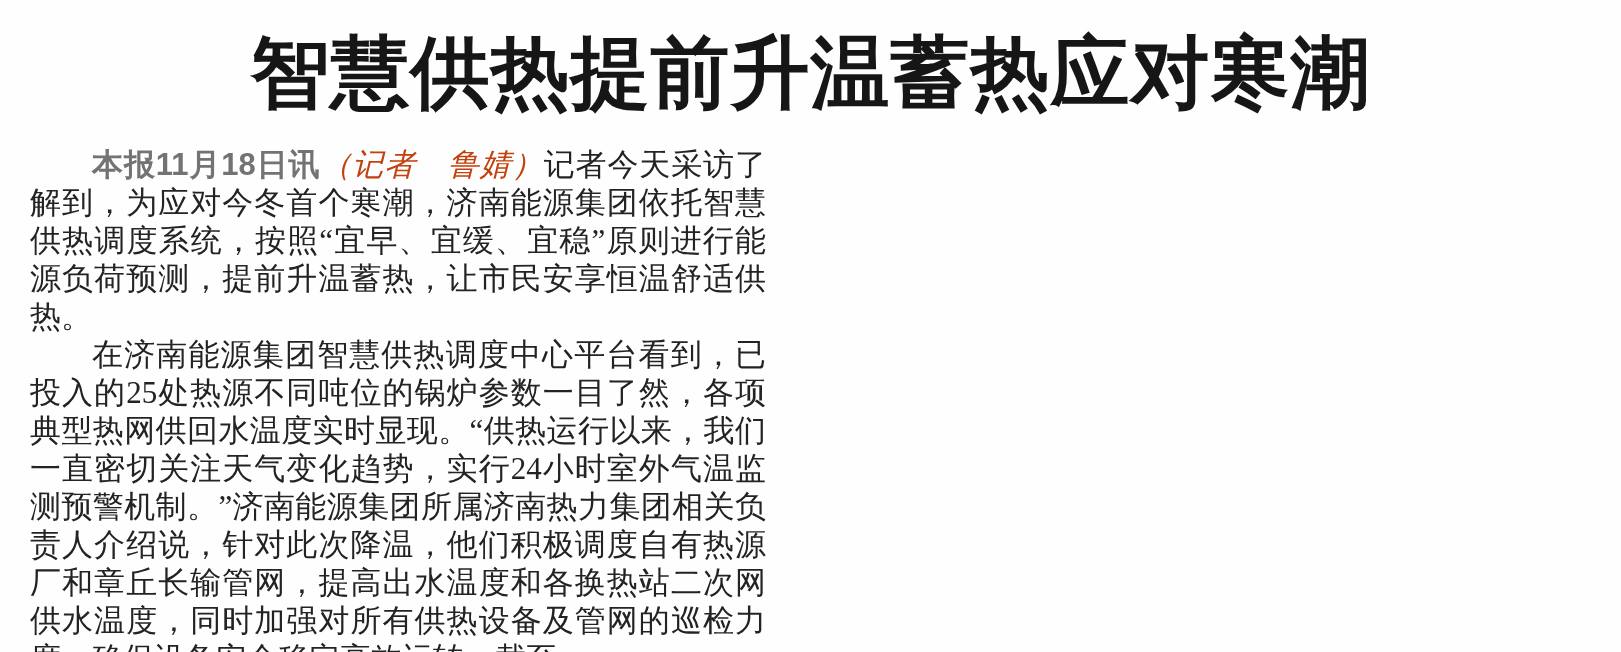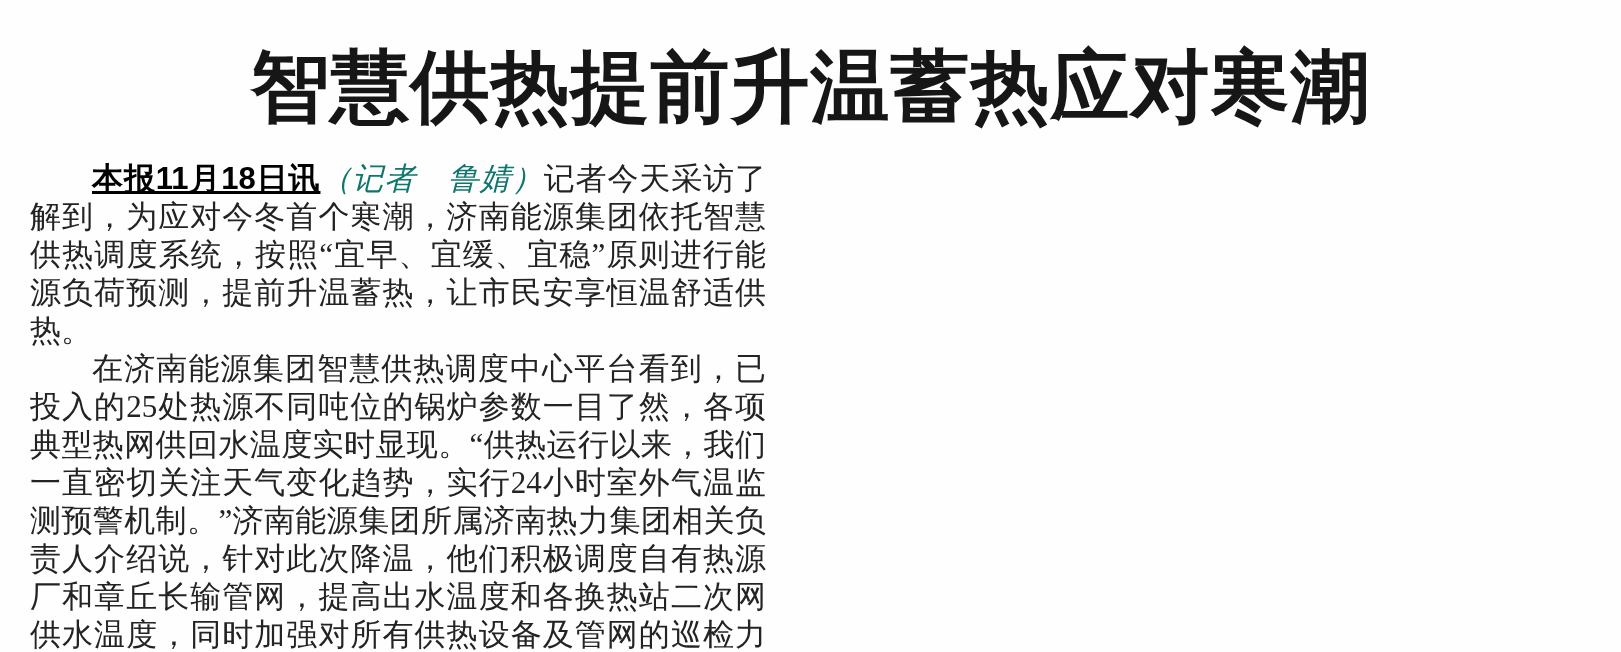--- a/index.html
+++ b/index.html
@@ -11,21 +11,21 @@
     font-family: "Liberation Serif", "DejaVu Serif", serif;
   }
   .page {
     position: relative;
     width: 1621px;
     height: 652px;
     background: #fefefe;
     overflow: hidden;
   }
   .headline {
-    margin-top: 40px;
+    margin-top: 26px;
     text-align: center;
     font-size: 79px;
     line-height: 1.22;
     font-weight: bold;
     color: #161616;
     letter-spacing: 1px;
     font-family: "Liberation Serif", "DejaVu Serif", serif;
     white-space: nowrap;
   }
   .body-cols {
@@ -42,26 +42,25 @@
     text-align: justify;
     text-justify: inter-character;
   }
   .col-left  { flex: 0 0 736px; width: 736px; }
   .col-right { flex: 1 1 auto; }
   p.para { margin: 0; }
   p.indent { text-indent: 2em; }
   .dateline {
     font-family: "Liberation Sans", "DejaVu Sans", sans-serif;
     font-weight: bold;
-    color: #000000;
-    text-decoration: underline;
+    color: #737373;
   }
   .byline {
     font-style: italic;
-    color: #0f766e;
+    color: #c2410c;
   }
 </style>
 </head>
 <body>
 
 <div class="page">
 
   <h1 class="headline">智慧供热提前升温蓄热应对寒潮</h1>
 
   <div class="body-cols">

